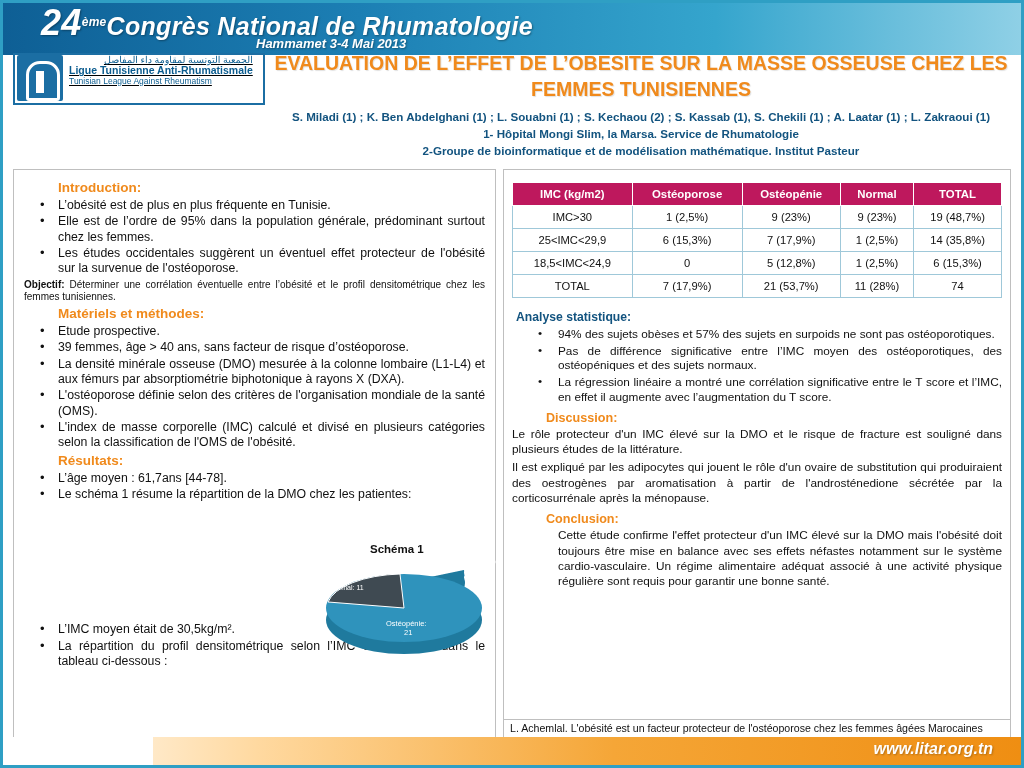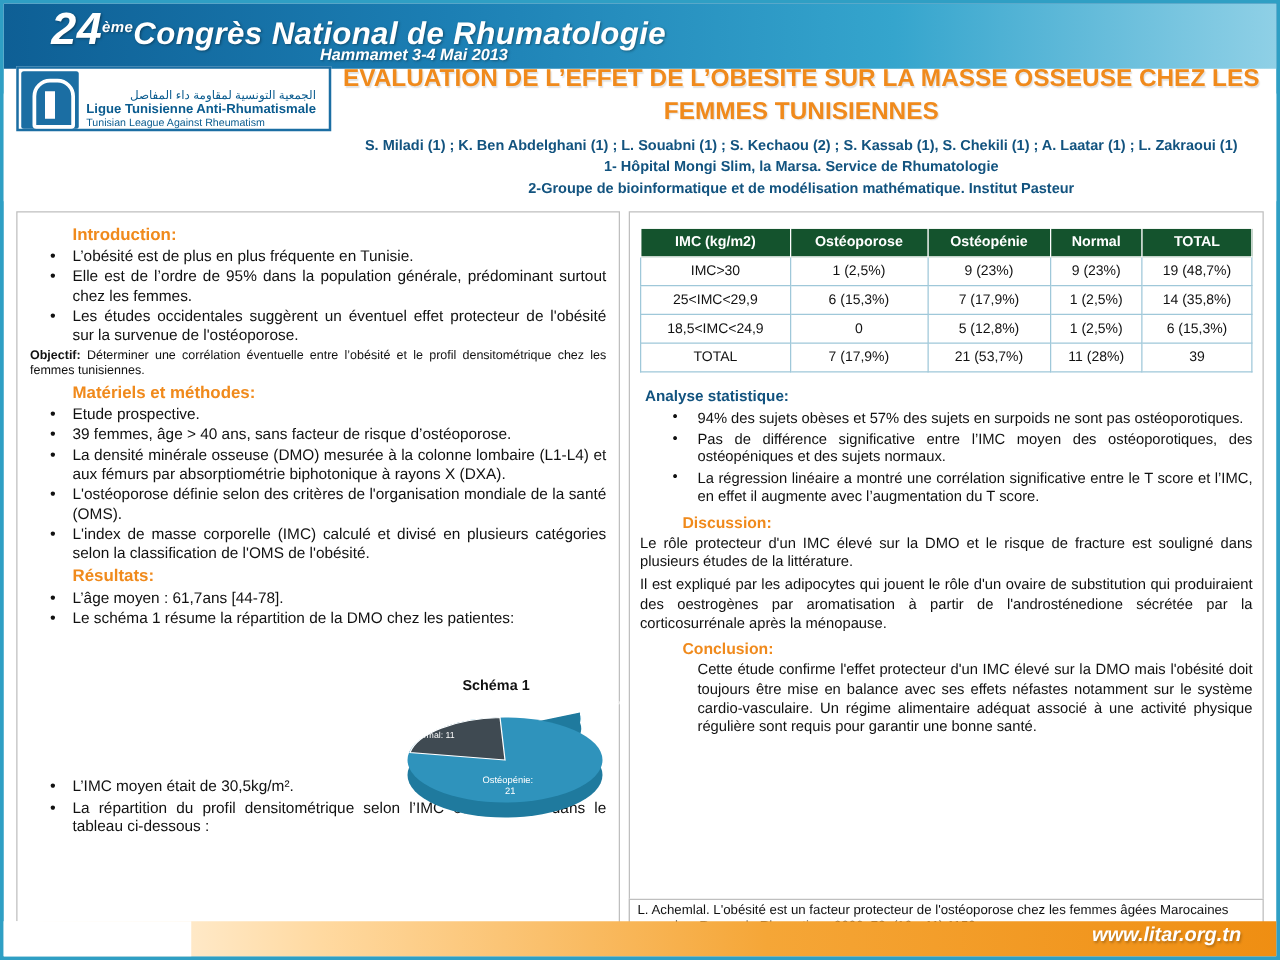--- a/index.html
+++ b/index.html
@@ -44,21 +44,21 @@
   }
   #congressDate {
     position:absolute; left:253px; top:33px;
     color:#ffffff; font-size:13px; font-weight:bold; font-style:italic;
     text-shadow:1px 1px 2px rgba(0,0,0,.35);
   }
   
   #logoBox {
     position:absolute; left:10px; top:50px; width:252px; height:52px;
     border:2px solid #1b6ea3; background:#ffffff;
-    display:flex; align-items:flex-end;
+    display:flex; align-items:flex-start;text-decoration:underline;
   }
   #logoMark {
     width:46px; height:46px; margin-left:2px; flex:0 0 auto;
     background:#1b6ea3; position:relative; border-radius:2px;
   }
   #logoMark:before{
     content:""; position:absolute; left:9px; top:6px; width:28px; height:34px;
     border:3px solid #ffffff; border-radius:14px 14px 3px 3px;
   }
   #logoMark:after{
@@ -116,21 +116,21 @@
   }
   #chartLabel {
     position:absolute; left:356px; top:373px; font-size:11.5px; font-weight:bold; color:#111;
   }
   
   table.data {
     width:100%; border-collapse:collapse; font-size:11.2px; color:#111;
     margin-top:4px;
   }
   table.data th {
-    background:#14532d; color:#ffffff; font-weight:bold; font-size:11.4px;
+    background:#be185d; color:#ffffff; font-weight:bold; font-size:11.4px;
     border:1px solid #ffffff; padding:5px 3px; text-align:center;
   }
   table.data td {
     border:1px solid #9fc8d9; padding:5px 3px; text-align:center; background:#ffffff;
   }
   table.data td.first { font-weight:normal; }
   .analyse-h { color:#12537f; font-weight:bold; font-size:12.2px; margin:12px 0 3px 4px; }
   ul.bul2 { list-style:none; margin:0 0 4px 0; padding:0; }
   ul.bul2 li {
     position:relative; padding-left:46px; margin-bottom:2px;
@@ -288,21 +288,21 @@
           <td>0</td>
           <td>5  (12,8%)</td>
           <td>1  (2,5%)</td>
           <td>6  (15,3%)</td>
         </tr>
         <tr>
           <td class="first">TOTAL</td>
           <td>7  (17,9%)</td>
           <td>21  (53,7%)</td>
           <td>11 (28%)</td>
-          <td>39</td>
+          <td>74</td>
         </tr>
       </tbody>
     </table>
 
     <div class="analyse-h">Analyse statistique:</div>
     <ul class="bul2">
       <li>94% des sujets obèses et 57% des sujets en surpoids ne sont pas ostéoporotiques.</li>
       <li>Pas de différence significative entre l’IMC moyen des ostéoporotiques, des ostéopéniques et des sujets normaux.</li>
       <li>La régression linéaire a montré une corrélation significative entre le T score et l’IMC, en effet il augmente avec l’augmentation du T score.</li>
     </ul>

